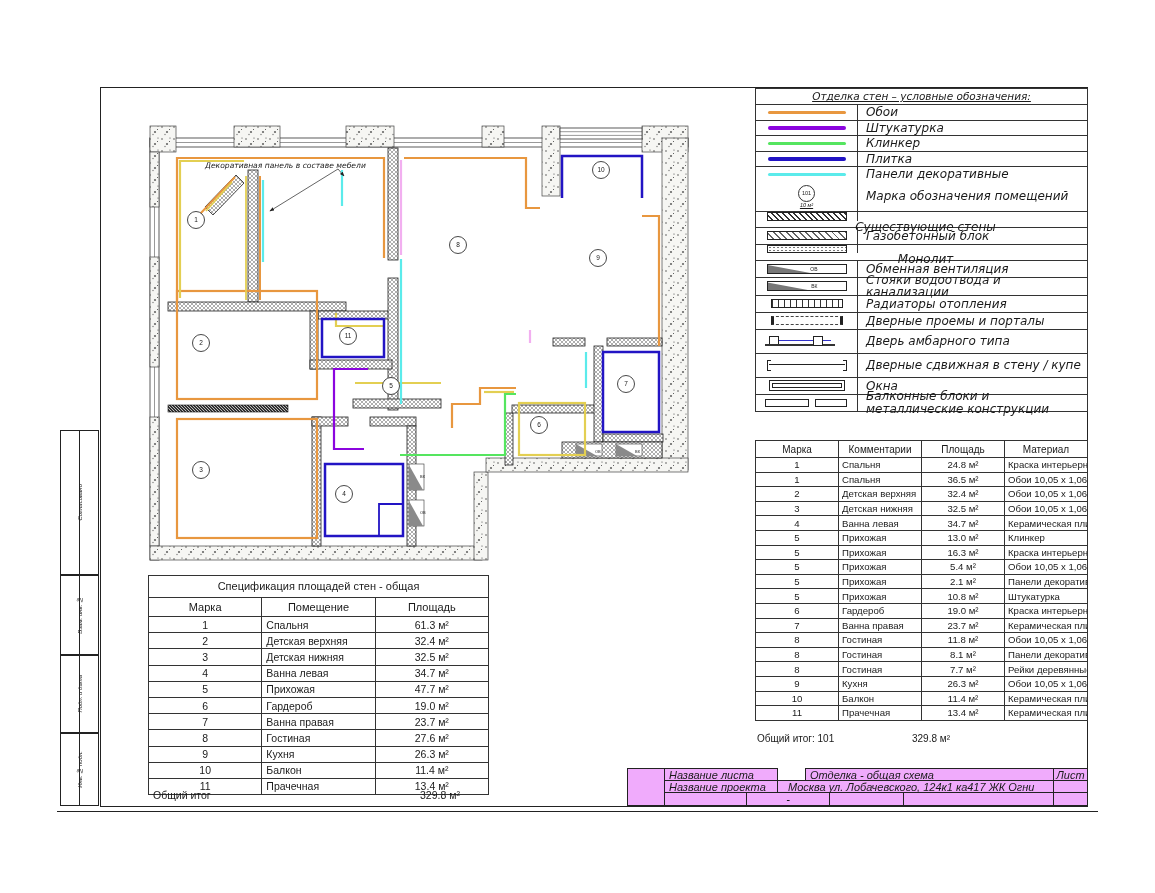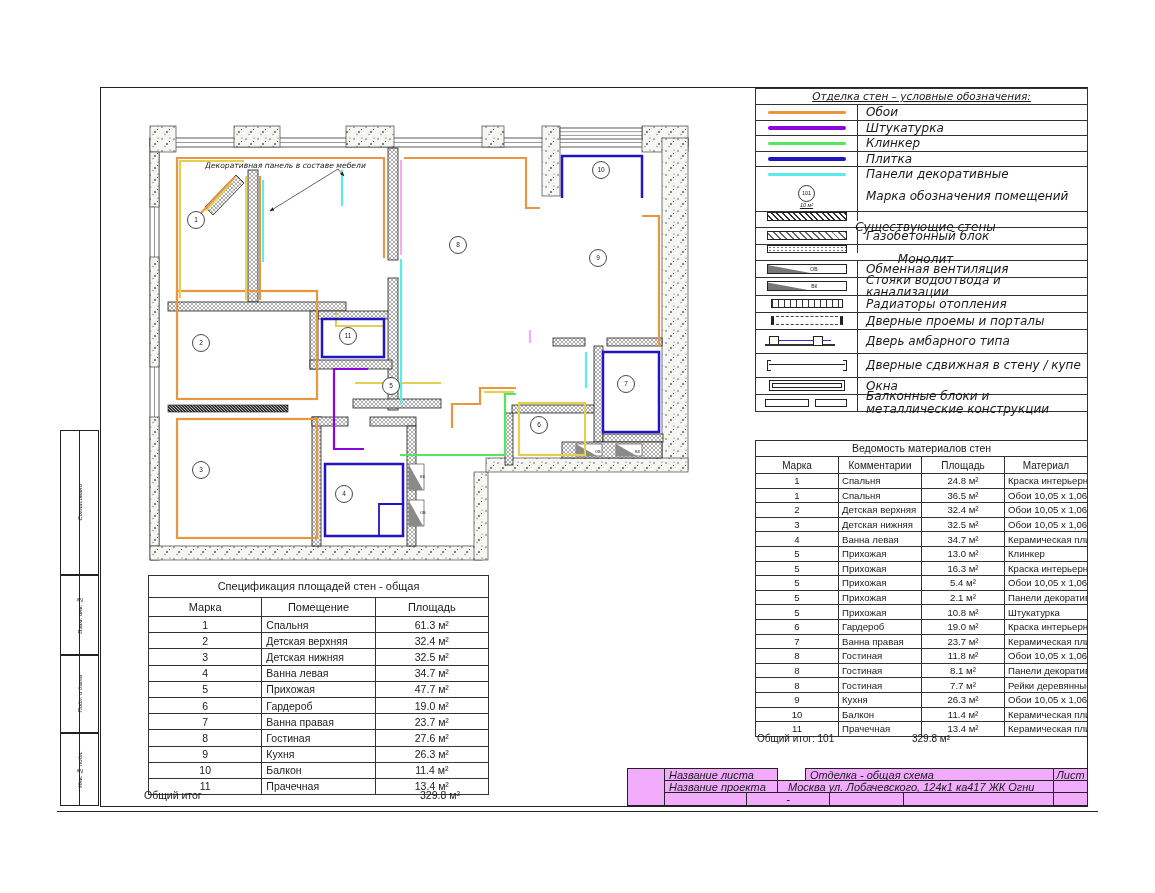--- a/index.html
+++ b/index.html
@@ -463,25 +463,24 @@
           <td>11.4 м²</td>
         </tr>
         <tr>
           <td>11</td>
           <td>Прачечная</td>
           <td>13.4 м²</td>
         </tr>
       </tbody>
   </table>
 </div>
-<div class="tfoot" style="left:144px;top:789px;">Общий итог</div>
+<div class="tfoot" style="left:153px;top:789px;">Общий итог</div>
 <div class="tfoot" style="left:420px;top:789px;">329.8 м²</div>
 
 <div class="dtable" id="mat-table">
-  <div class="ttitle">Ведомость материалов стен</div>
   <table>
     <thead>
         <tr id="mat-head">
           <th>Марка</th>
           <th>Комментарии</th>
           <th>Площадь</th>
           <th>Материал</th>
         </tr>
       </thead>
     <tbody id="mat-body">

